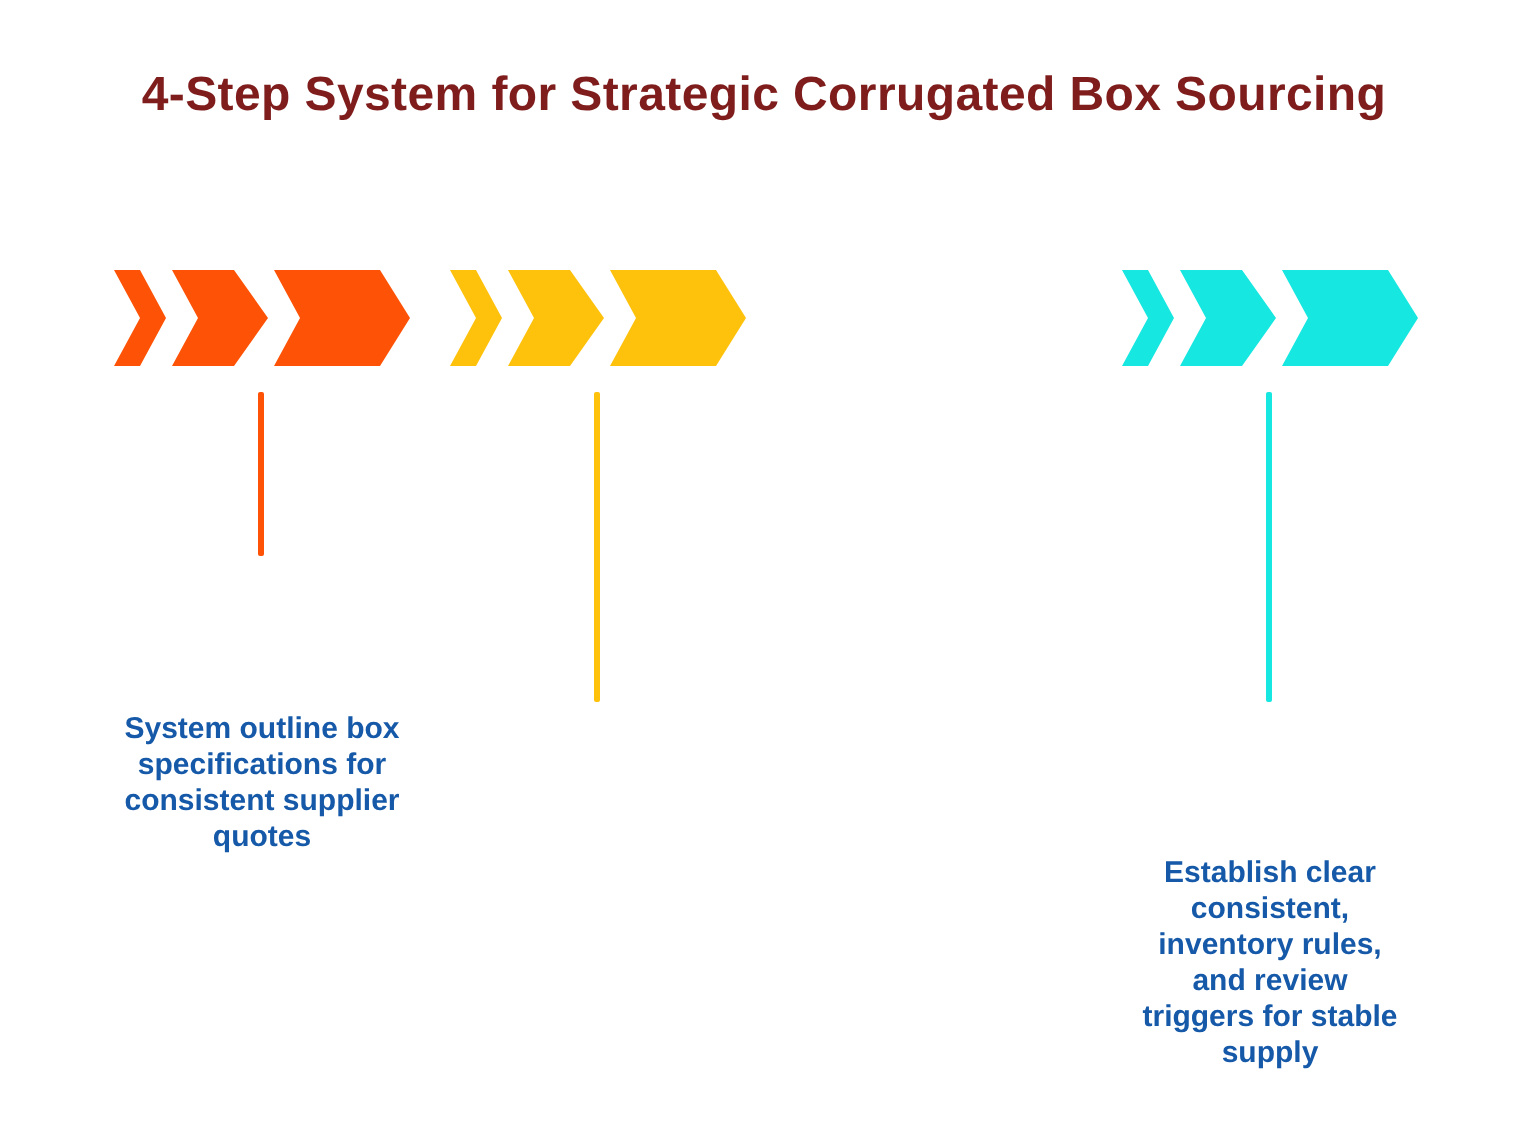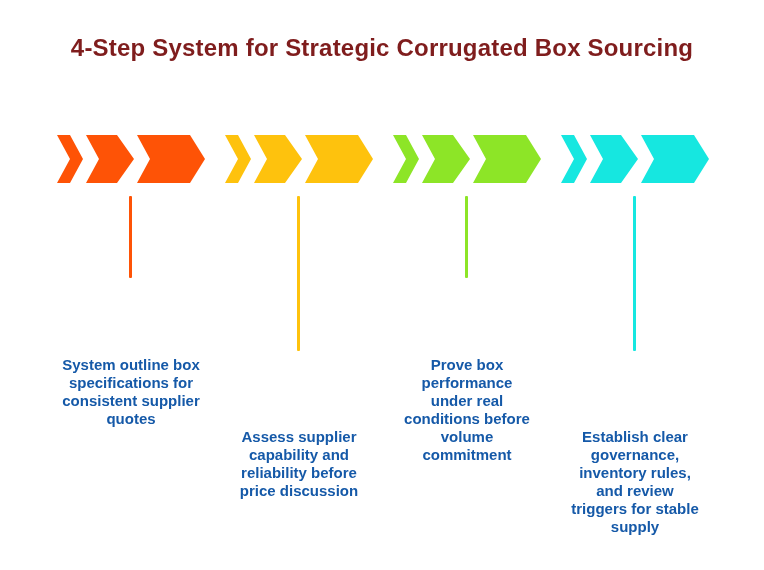--- a/index.html
+++ b/index.html
@@ -87,49 +87,31 @@
 quotes</div>
   </div>
 
   <div class="step step-2">
     <svg class="chevrons" viewBox="0 0 148 48">
       <polygon points="0,0 13,0 26,24 13,48 0,48 13,24" fill="#FEC20D"></polygon>
       <polygon points="29,0 60,0 77,24 60,48 29,48 42,24" fill="#FEC20D"></polygon>
       <polygon points="80,0 133,0 148,24 133,48 80,48 93,24" fill="#FEC20D"></polygon>
     </svg>
     <div class="vline long" style="background: rgb(254, 194, 13);"></div>
-    <div class="desc low">Assess supplier
-capability and
-reliability before
-price discussion</div>
   </div>
 
-  <div class="step step-3">
-    <svg class="chevrons" viewBox="0 0 148 48">
-      <polygon points="0,0 13,0 26,24 13,48 0,48 13,24" fill="#8DE527"></polygon>
-      <polygon points="29,0 60,0 77,24 60,48 29,48 42,24" fill="#8DE527"></polygon>
-      <polygon points="80,0 133,0 148,24 133,48 80,48 93,24" fill="#8DE527"></polygon>
-    </svg>
-    <div class="vline short" style="background: rgb(141, 229, 39);"></div>
-    <div class="desc high">Prove box
-performance
-under real
-conditions before
-volume
-commitment</div>
-  </div>
 
   <div class="step step-4">
     <svg class="chevrons" viewBox="0 0 148 48">
       <polygon points="0,0 13,0 26,24 13,48 0,48 13,24" fill="#16E7E0"></polygon>
       <polygon points="29,0 60,0 77,24 60,48 29,48 42,24" fill="#16E7E0"></polygon>
       <polygon points="80,0 133,0 148,24 133,48 80,48 93,24" fill="#16E7E0"></polygon>
     </svg>
     <div class="vline long" style="background: rgb(22, 231, 224);"></div>
     <div class="desc low">Establish clear
-governance,
+consistent,
 inventory rules,
 and review
 triggers for stable
 supply</div>
   </div>
 
 </div>
 
 </body></html>

